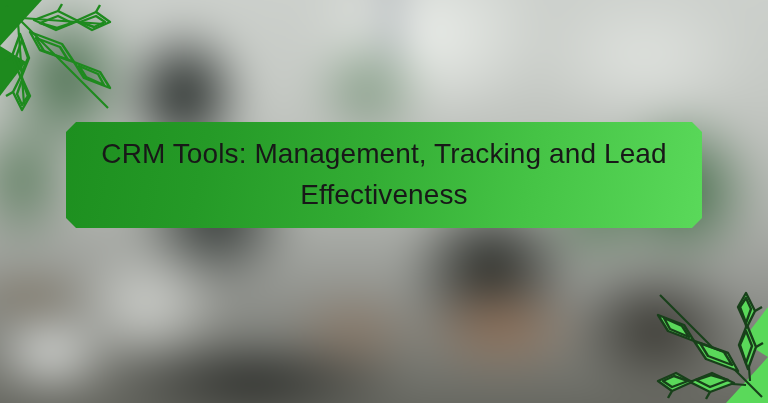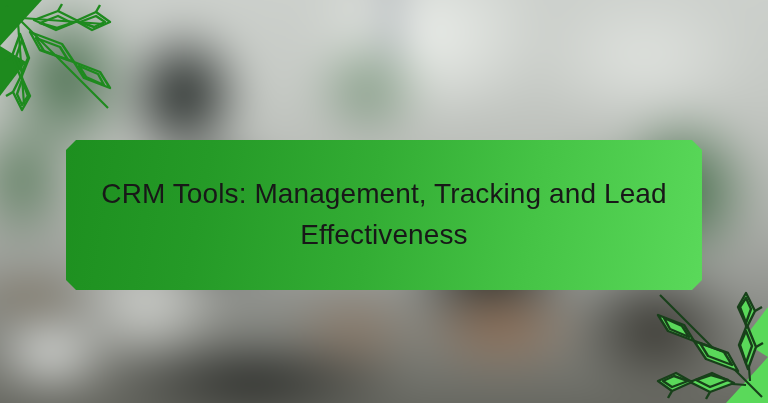--- a/index.html
+++ b/index.html
@@ -135,23 +135,23 @@
     width: 120px;
     height: 120px;
   }
   .ornament-tl { left: 0; top: 0; }
   .ornament-br { right: 0; bottom: 0; }
 
   
   .banner {
     position: absolute;
     left: 66px;
-    top: 140px;
+    top: 122px;
     width: 636px;
-    height: 150px;
+    height: 106px;
     background: linear-gradient(100deg,
         #1d8f1f 0%,
         #259a27 22%,
         #33ad34 48%,
         #45c345 72%,
         #5ad95a 100%);
     -webkit-clip-path: polygon(
         10px 0, calc(100% - 10px) 0, 100% 10px,
         100% calc(100% - 10px), calc(100% - 10px) 100%,
         10px 100%, 0 calc(100% - 10px), 0 10px);

